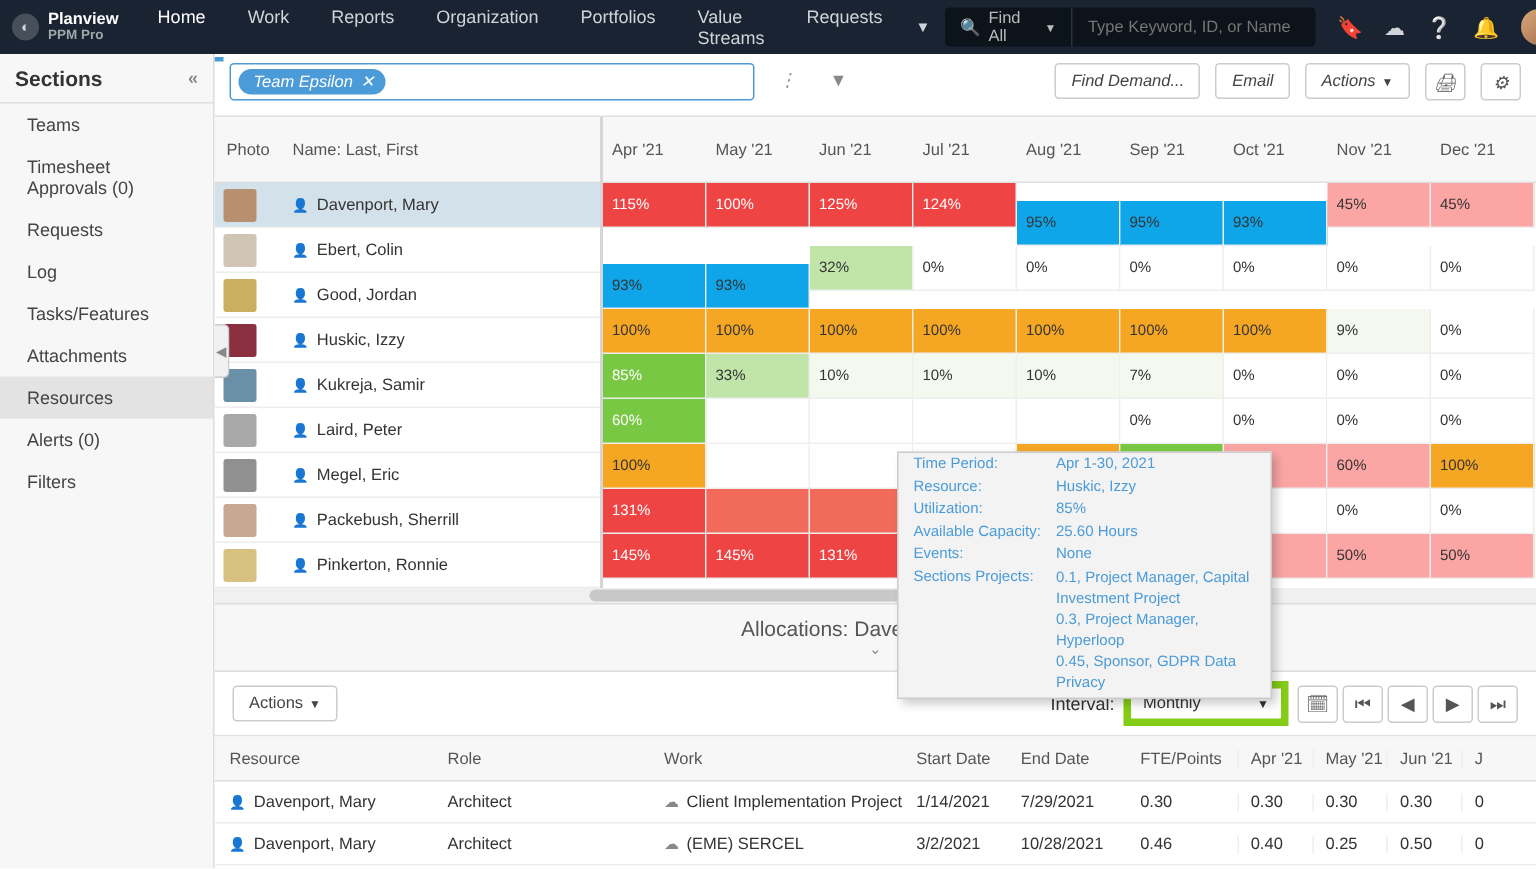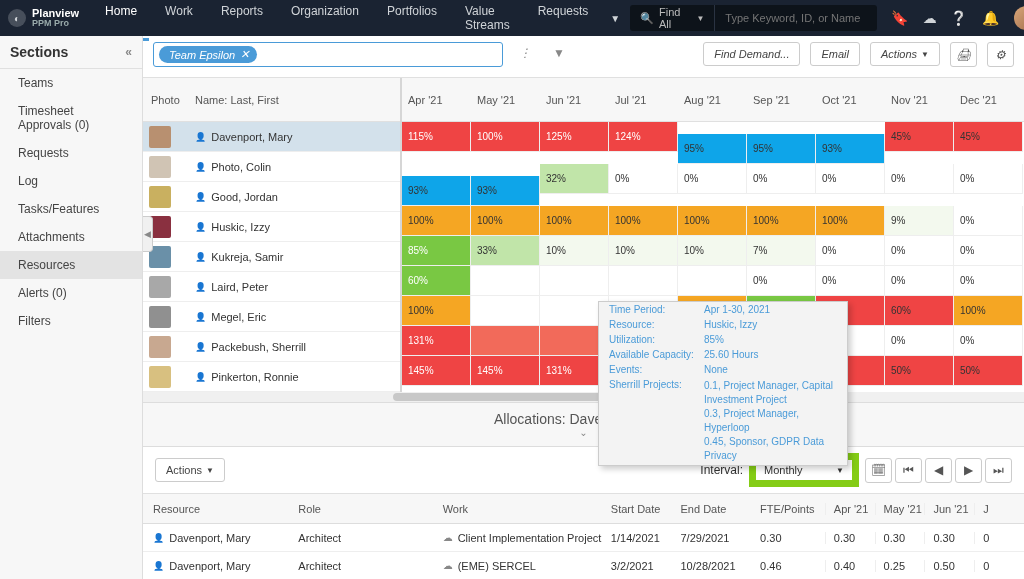--- a/index.html
+++ b/index.html
@@ -60,37 +60,37 @@
 .person-i { font-size: 9px; color: #666; }
 .gr-cells { display: flex; }
 .gr-cell { width: 69px; height: 30px; display: flex; align-items: center; padding: 0 6px; font-size: 10px; color: #333; border-right: 1px solid #eee; border-bottom: 1px solid #eee; position: relative; }
 
 .c-red    { background: #ef4444; color: #fff; }
 .c-redL   { background: #f26a5a; color: #fff; }
 .c-orange { background: #f5a623; }
 .c-yellow { background: #0ea5e9; margin-top: 12px; }
 .c-lgreen { background: #c1e5a9; }
 .c-green  { background: #79c843; color: #fff; }
-.c-green2 { background: #ef4444; }
+.c-green2 { background: #fca5a5; }
 .c-pale   { background: #e6f2dd; }
 .c-vpale  { background: #f3f9ee; }
 .c-none   { background: #fff; }
 
 .tooltip { position: absolute; left: 455px; top: 265px; width: 250px; background: #f3f3f3; border: 1px solid #ccc; box-shadow: 3px 3px 6px rgba(0,0,0,.2); padding: 0 10px; font-size: 10px; z-index: 50; }
 .tooltip-row { display: flex; padding: 2px 0; }
 .tooltip-k { color: #4a9bd8; width: 95px; flex-shrink: 0; }
 .tooltip-v { color: #4a9bd8; }
 .tooltip-sp { color: #4a9bd8; line-height: 1.4; }
 
 .edge-handle { position: absolute; left: 0; top: 180px; width: 10px; height: 36px; background: #f0f0f0; border: 1px solid #ccc; border-left: none; border-radius: 0 4px 4px 0; display: flex; align-items: center; justify-content: center; color: #888; font-size: 9px; cursor: pointer; }
 
 .alloc-hdr { background: #f7f7f7; border-top: 1px solid #ddd; border-bottom: 1px solid #ddd; padding: 8px 12px; font-size: 14px; color: #555; display: flex; align-items: center; justify-content: flex-start; flex-direction: column; }
 .alloc-toolbar { display: flex; align-items: center; padding: 6px 12px; gap: 6px; border-bottom: 1px solid #e0e0e0; }
 .interval-group { display: flex; align-items: center; gap: 6px; margin-left: auto; }
-.interval-sel { border: 7px solid #84cc16; padding: 4px 8px; font-size: 11px; min-width: 110px; display: flex; align-items: center; justify-content: space-between; cursor: pointer; }
+.interval-sel { border: 5px solid #84cc16; padding: 4px 8px; font-size: 11px; min-width: 110px; display: flex; align-items: center; justify-content: space-between; cursor: pointer; }
 .nav-btns { display: flex; gap: 3px; }
 .alloc-grid { width: 100%; }
 .ag-hdr { display: flex; background: #f7f7f7; border-bottom: 1px solid #ddd; height: 30px; align-items: center; font-size: 11px; color: #555; }
 .ag-row { display: flex; border-bottom: 1px solid #eee; height: 28px; align-items: center; font-size: 11px; }
 .agc-res { width: 150px; padding-left: 10px; display: flex; align-items: center; gap: 5px; }
 .agc-role { width: 145px; padding-left: 6px; }
 .agc-work { width: 175px; padding-left: 6px; display: flex; align-items: center; gap: 5px; }
 .agc-sd { width: 70px; }
 .agc-ed { width: 80px; }
 .agc-fte { width: 65px; }
@@ -200,21 +200,21 @@
                   <span class="person-i">👤</span>
                   <span>Davenport, Mary</span>
                 </div>
               </div>
               <div class="gr-row">
                 <div class="gr-photo">
                   <div class="gr-photo-img" style="background:#d0c4b4"></div>
                 </div>
     <div class="gr-name">
                   <span class="person-i">👤</span>
-                  <span>Photo, Colin</span>
+                  <span>Ebert, Colin</span>
                 </div>
               </div>
               <div class="gr-row">
                 <div class="gr-photo">
                   <div class="gr-photo-img" style="background:#c9b060"></div>
                 </div>
     <div class="gr-name">
                   <span class="person-i">👤</span>
                   <span>Good, Jordan</span>
                 </div>
@@ -401,21 +401,21 @@
         </div>
         <div class="tooltip-row">
           <span class="tooltip-k">Available Capacity:</span>
           <span class="tooltip-v">25.60 Hours</span>
         </div>
         <div class="tooltip-row">
           <span class="tooltip-k">Events:</span>
           <span class="tooltip-v">None</span>
         </div>
         <div class="tooltip-row">
-          <span class="tooltip-k">Sherrill Projects:</span>
+          <span class="tooltip-k">Sections Projects:</span>
           <span class="tooltip-sp">0.1, Project Manager, Capital Investment Project<br>0.3, Project Manager, Hyperloop<br>0.45, Sponsor, GDPR Data Privacy</span>
         </div>
       </div>
 
     <div class="alloc-hdr">
       <span>Allocations: Davenport, Mary</span>
       <span style="font-size:10px;color:#888;">⌄</span>
     </div>
     <div class="alloc-toolbar">
       <div class="btn">

